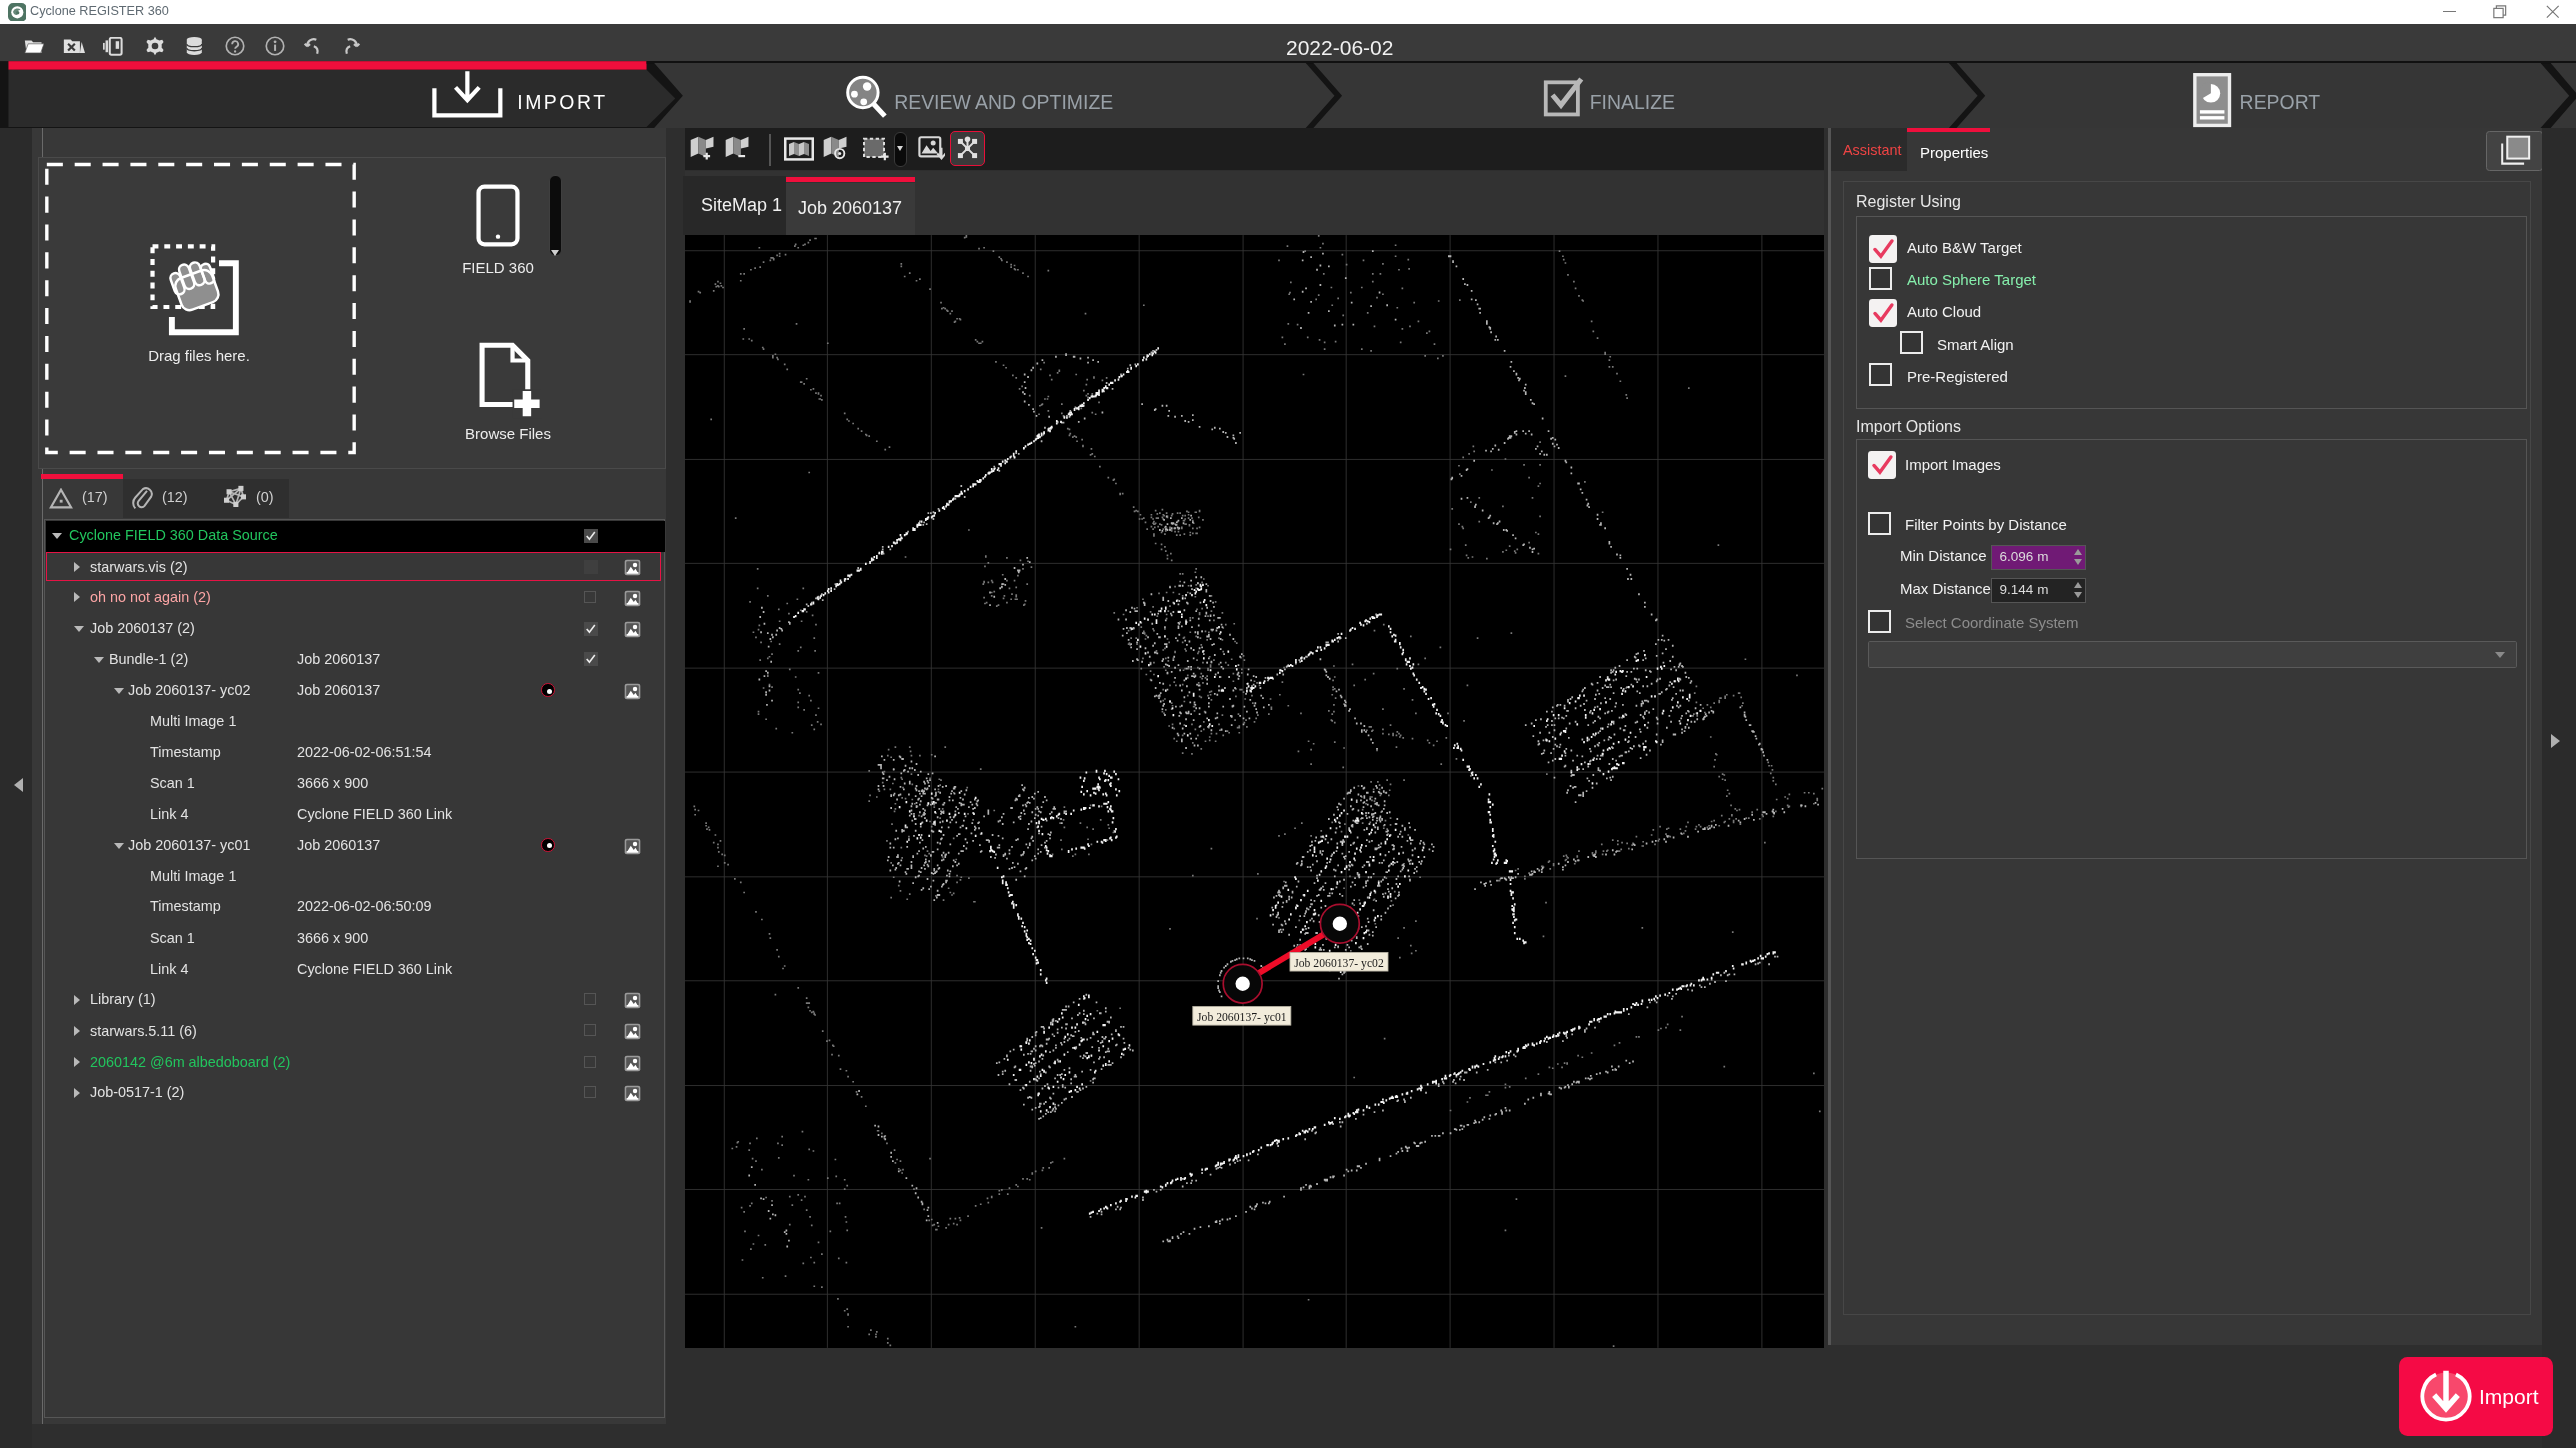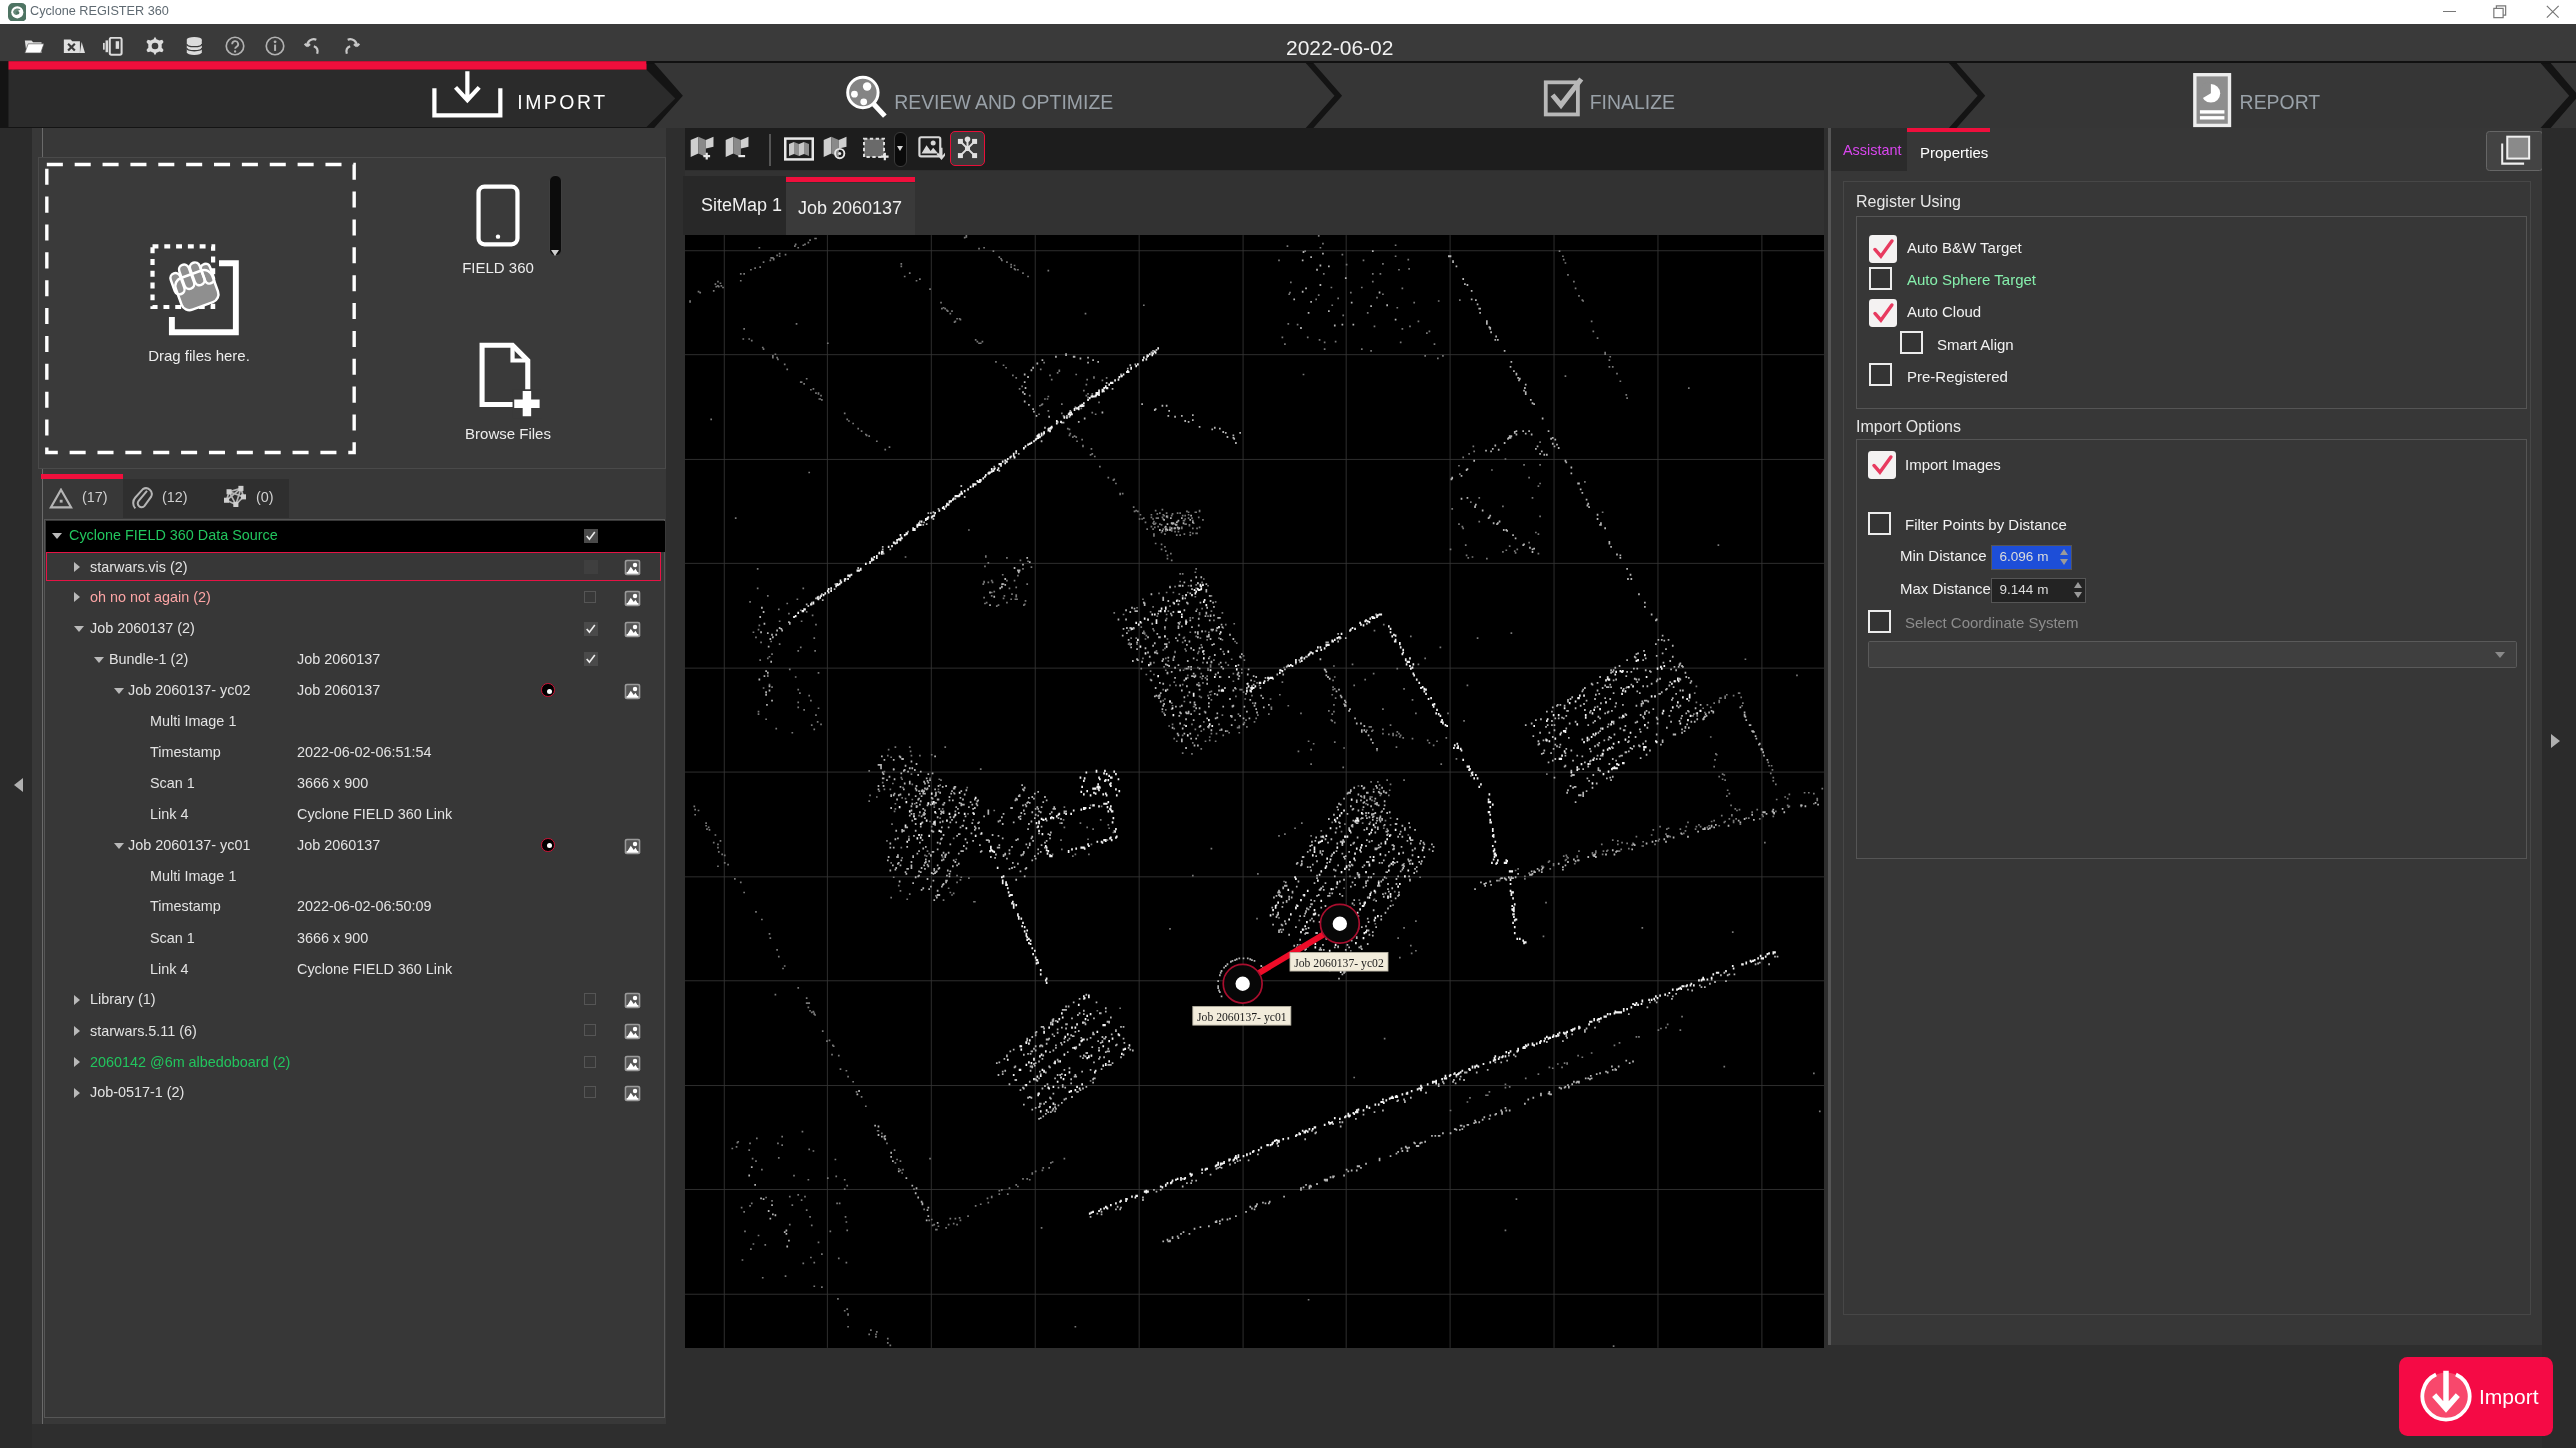--- a/index.html
+++ b/index.html
@@ -405,21 +405,21 @@
 <text x="721" y="866" fill="#1a1a1a" textLength="106" lengthAdjust="spacingAndGlyphs">Job 2060137- yc02</text>
 <rect x="601" y="913" width="116" height="22" fill="#f2ecdb" stroke="#b8b4a4"></rect>
 <text x="606" y="930" fill="#1a1a1a" textLength="106" lengthAdjust="spacingAndGlyphs">Job 2060137- yc01</text>
 </g>
 </svg>
 </div>
 
 <div class="abs" style="left:1828px;top:128px;width:2.5px;height:1217px;background:#555"></div>
 <div class="abs" style="left:1831px;top:128px;width:712px;height:1217px;background:#373737"></div>
 <div class="abs" style="left:1831px;top:128px;width:76px;height:43px;background:#2b2b2b"></div>
-<div class="abs" style="left:1843px;top:142px;font-size:14.4px;color:#d946ef">Assistant</div>
+<div class="abs" style="left:1843px;top:142px;font-size:14.4px;color:#ef4444">Assistant</div>
 <div class="abs" style="left:1907px;top:128px;width:83px;height:4.2px;background:#ef0f3c"></div>
 <div class="abs" style="left:1920px;top:144px;font-size:15px;color:#fff">Properties</div>
 <div class="abs" style="left:2486px;top:131px;width:57px;height:40px;background:#434343;border:0.8px solid #666;border-radius:3.4px"></div>
 <svg class="abs" style="left:2497px;top:135px" width="34" height="32" viewBox="0 0 40 38">
     <rect x="12" y="2" width="26" height="26" fill="#8a8a8a" stroke="#f0f0f0" stroke-width="2.4"></rect>
     <path d="M6 10 V34 H32" fill="none" stroke="#f0f0f0" stroke-width="2.4"></path>
   </svg>
 <div class="abs" style="left:1843px;top:181px;width:688px;height:1134px;border:0.8px solid #474747"></div>
 <div class="abs" style="left:1856px;top:193px;font-size:16px;color:#e8e8e8">Register Using</div>
 <div class="abs" style="left:1856px;top:216px;width:671px;height:193px;border:0.8px solid #555"></div>
@@ -442,21 +442,21 @@
 <div class="abs" style="left:1856px;top:418px;font-size:16px;color:#e8e8e8">Import Options</div>
 <div class="abs" style="left:1856px;top:439px;width:671px;height:420px;border:0.8px solid #555"></div>
 <div style="position:absolute;left:1868px;top:451px;width:28px;height:28px;background:#f4f2f2;border-radius:3.4px"></div>
 <svg style="position:absolute;left:1868px;top:451px" width="28" height="28" viewBox="0 0 33 33">
     <path d="M7 17 L14 25 L27 7" stroke="#e83a5f" stroke-width="4" fill="none" stroke-linecap="round"></path>
   </svg>
 <div class="abs" style="left:1905px;top:456px;font-size:15px;color:#f2f2f2">Import Images</div>
 <div style="position:absolute;left:1868px;top:512px;width:23px;height:23px;border:2.5px solid #ececec;background:#343434"></div>
 <div class="abs" style="left:1905px;top:516px;font-size:15px;color:#f2f2f2">Filter Points by Distance</div>
 <div class="abs" style="left:1900px;top:547px;font-size:15px;color:#f2f2f2">Min Distance</div>
-<div style="position:absolute;left:1991px;top:545px;width:81px;height:24.5px;background:#1d4ed8;border:0.8px solid #555">
+<div style="position:absolute;left:1991px;top:545px;width:95px;height:24.5px;background:#701a75;border:0.8px solid #555">
     <div style="position:absolute;left:7.6px;top:3.4px;font-size:13.5px;color:#dcdcdc">6.096 m</div>
     <div style="position:absolute;right:3.4px;top:3.4px;width:0;height:0;border-left:4.2px solid transparent;border-right:4.2px solid transparent;border-bottom:6px solid #9a9a9a"></div>
     <div style="position:absolute;right:3.4px;bottom:3.4px;width:0;height:0;border-left:4.2px solid transparent;border-right:4.2px solid transparent;border-top:6px solid #9a9a9a"></div>
   </div>
 <div class="abs" style="left:1900px;top:580px;font-size:15px;color:#f2f2f2">Max Distance</div>
 <div style="position:absolute;left:1991px;top:578px;width:95px;height:24.5px;background:#232323;border:0.8px solid #555">
     <div style="position:absolute;left:7.6px;top:3.4px;font-size:13.5px;color:#dcdcdc">9.144 m</div>
     <div style="position:absolute;right:3.4px;top:3.4px;width:0;height:0;border-left:4.2px solid transparent;border-right:4.2px solid transparent;border-bottom:6px solid #9a9a9a"></div>
     <div style="position:absolute;right:3.4px;bottom:3.4px;width:0;height:0;border-left:4.2px solid transparent;border-right:4.2px solid transparent;border-top:6px solid #9a9a9a"></div>
   </div>

